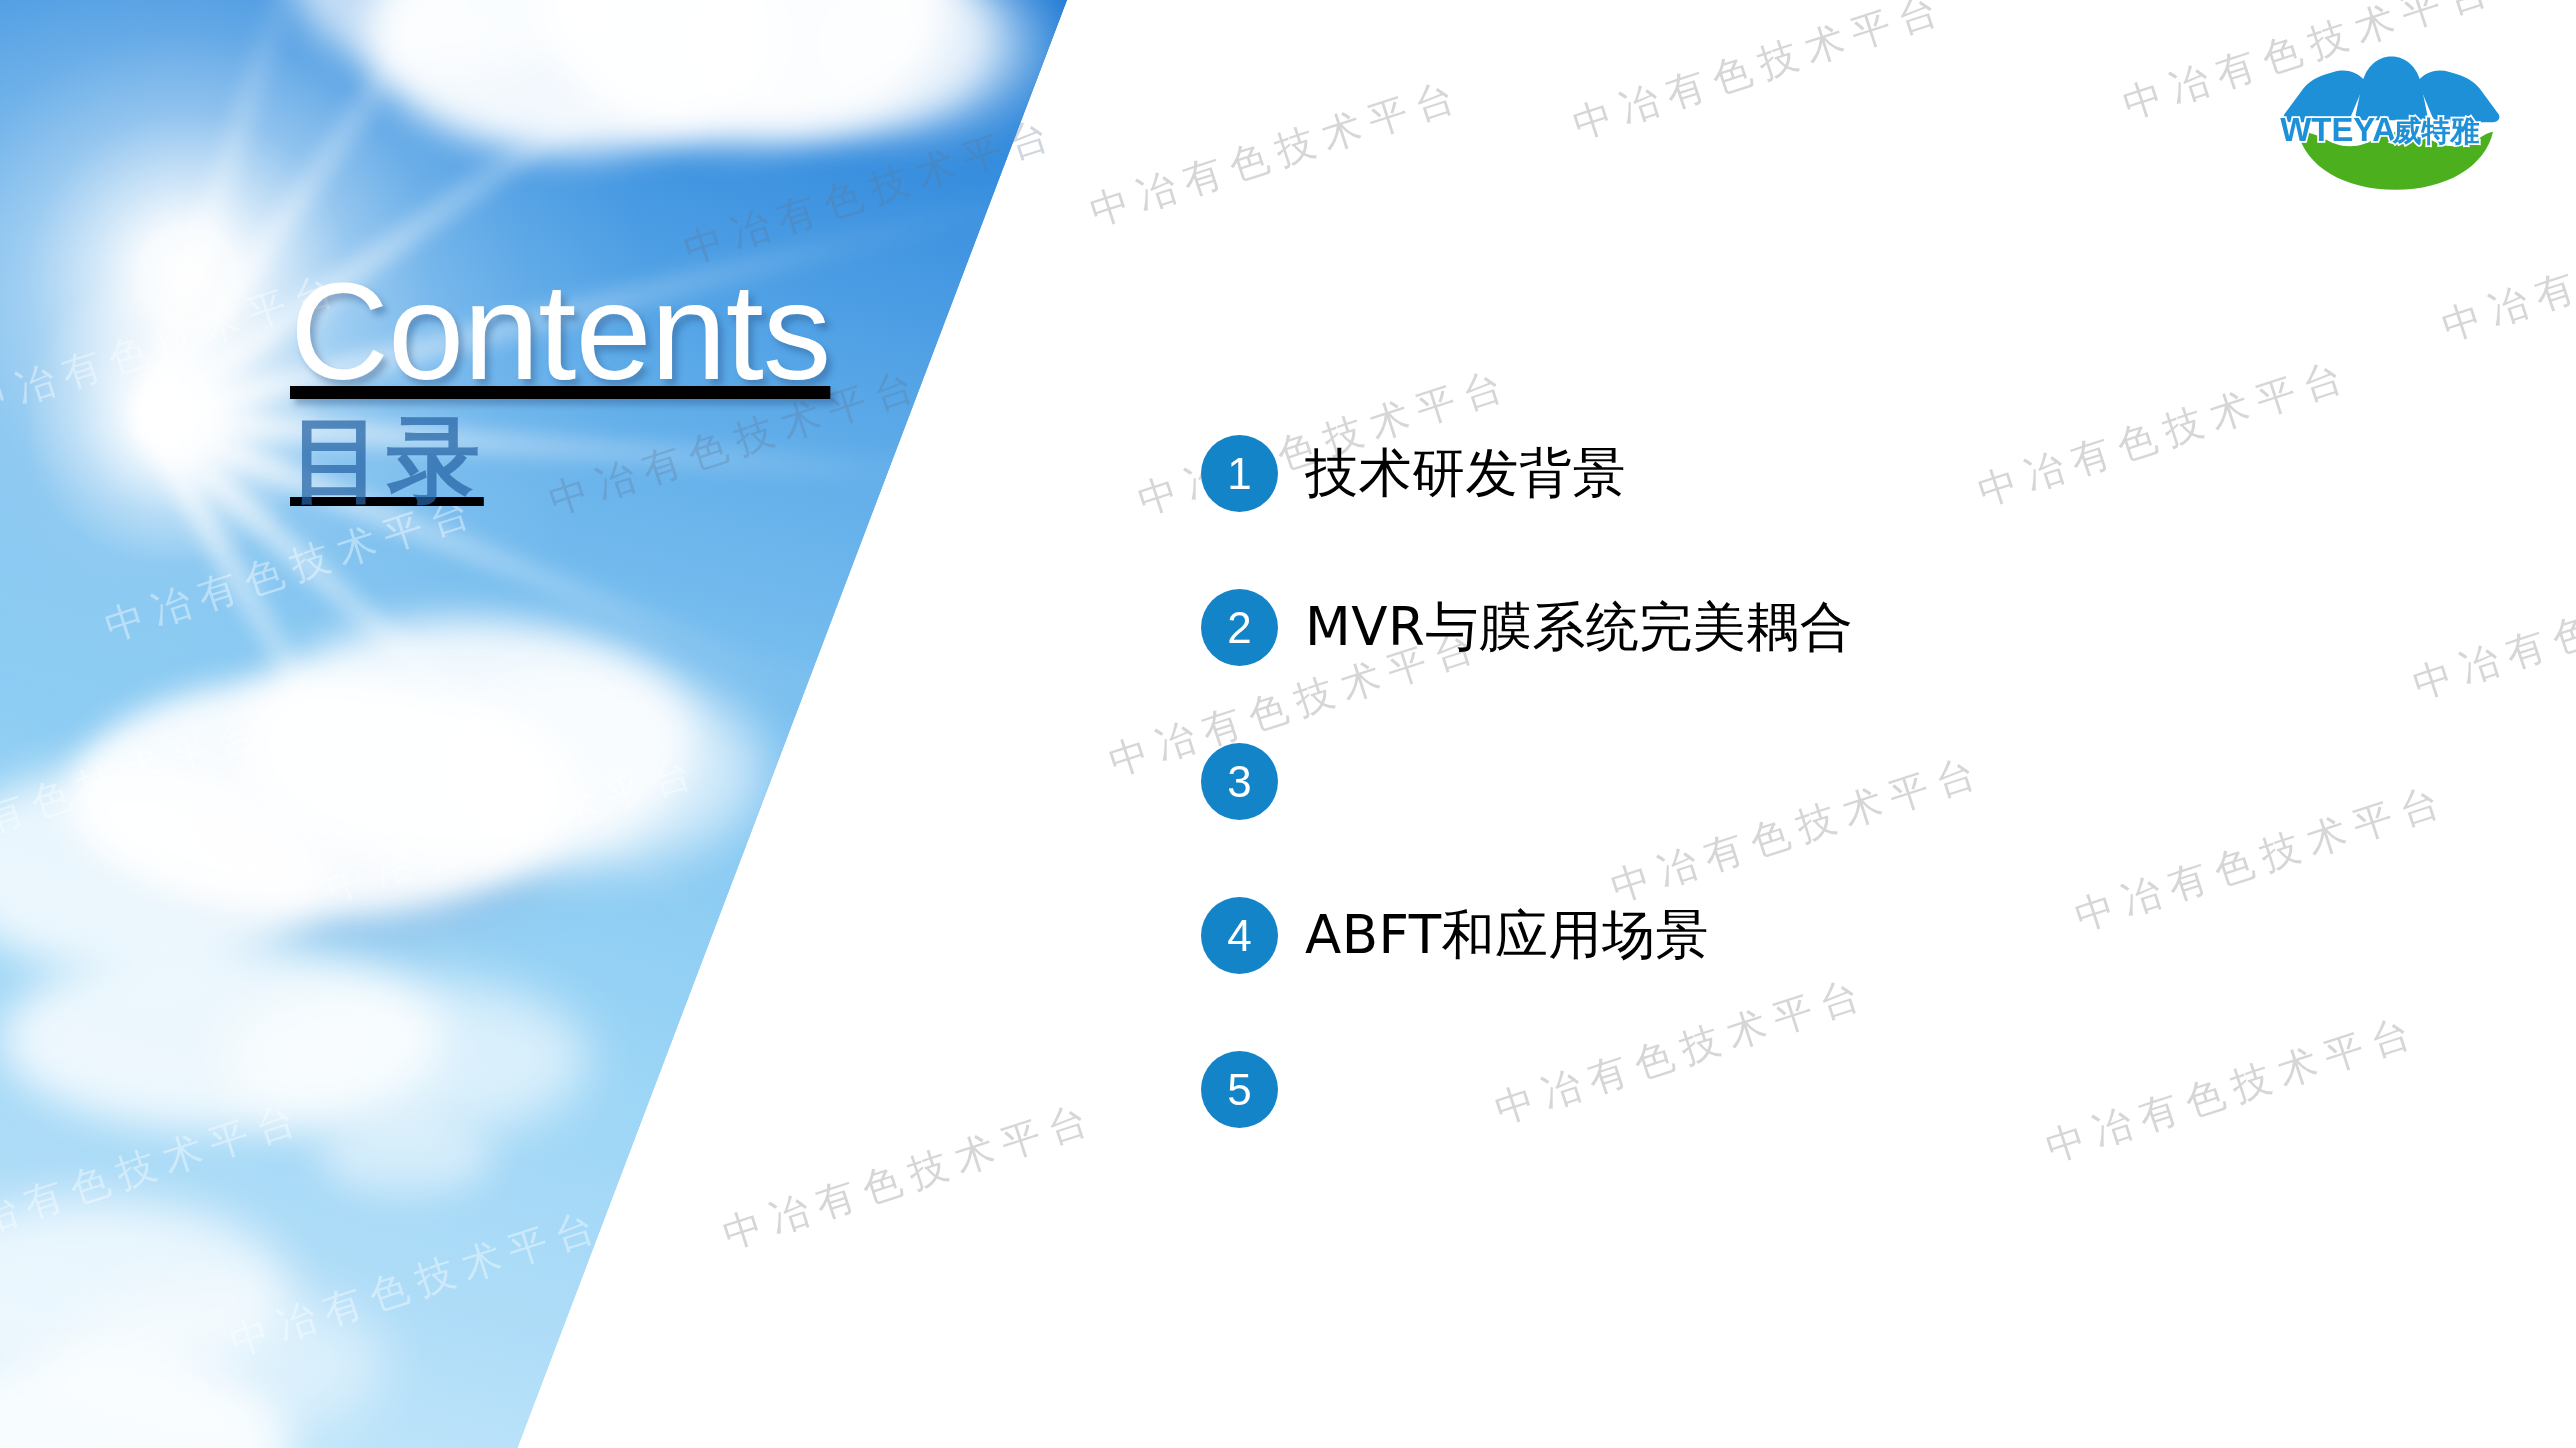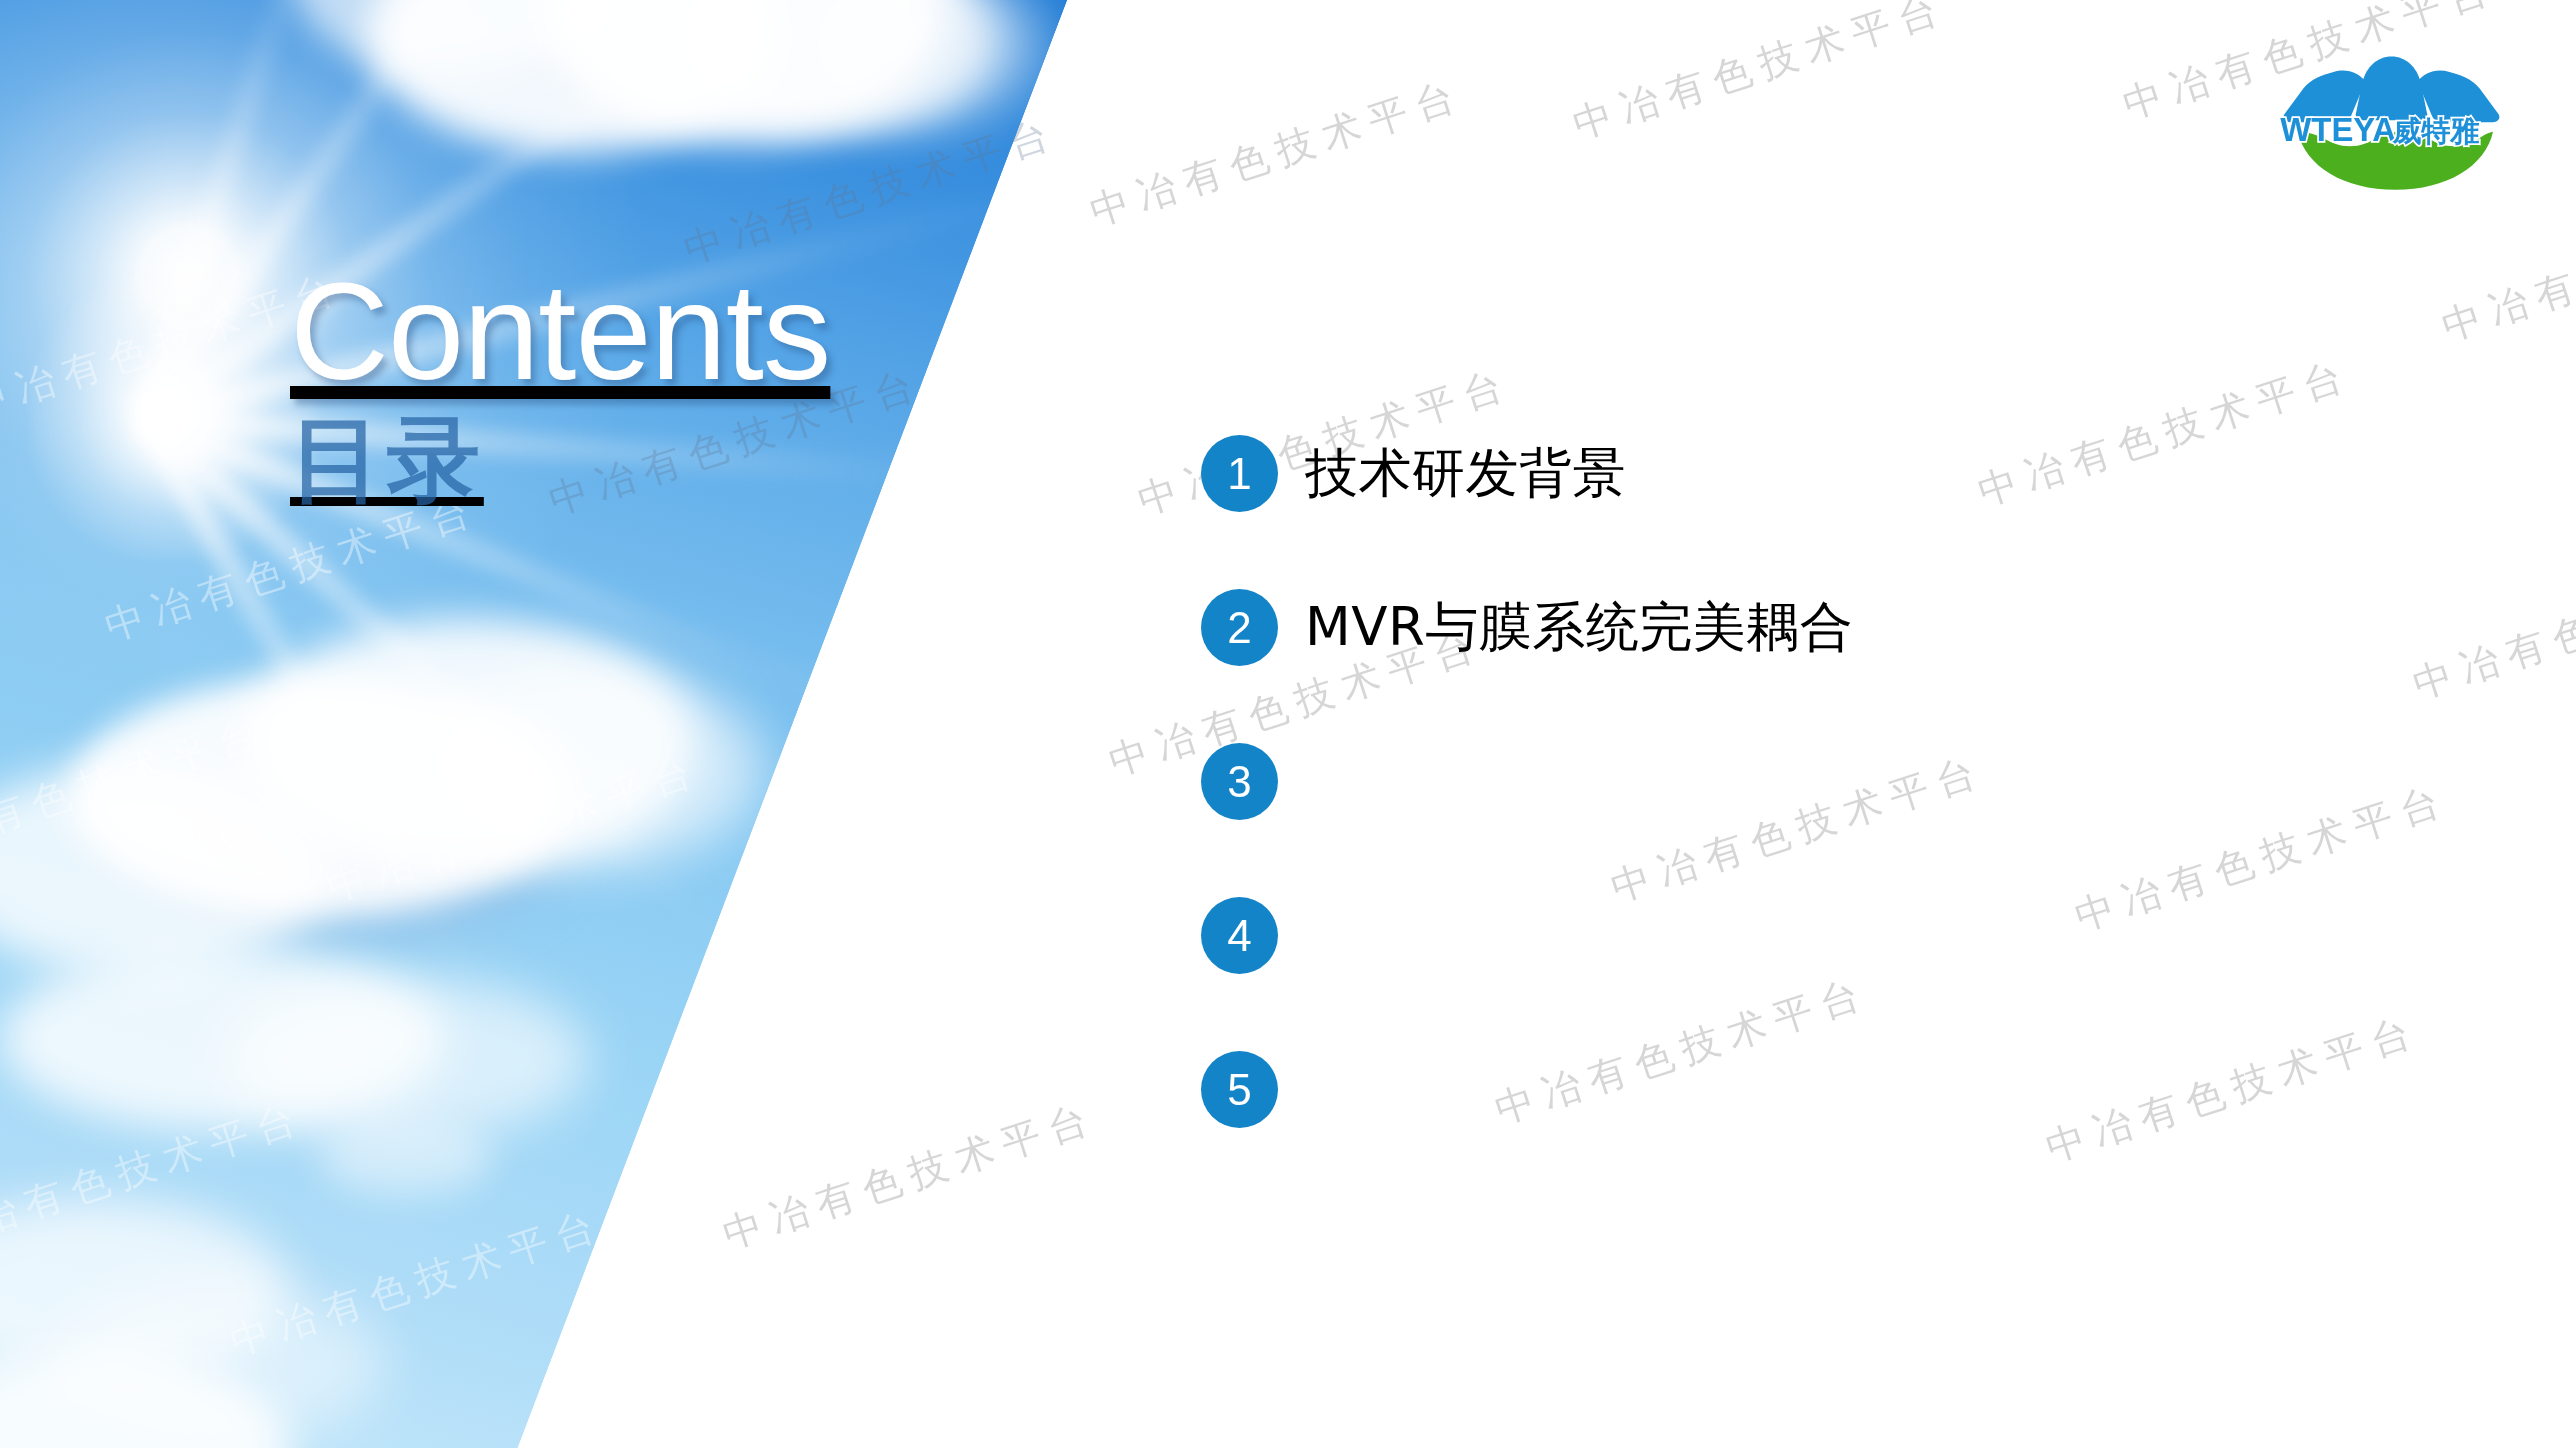--- a/index.html
+++ b/index.html
@@ -311,20 +311,21 @@
       <div class="item-badge">2</div>
       <div class="item-label">MVR与膜系统完美耦合</div>
     </div>
 
     <div class="list-item">
       <div class="item-badge">3</div>
     </div>
 
     <div class="list-item">
       <div class="item-badge">4</div>
+      <div class="item-label">ABFT和应用场景</div>
     </div>
 
     <div class="list-item">
       <div class="item-badge">5</div>
     </div>
 
   </div>
 
   <div class="logo">
     <svg viewBox="0 0 270 160" xmlns="http://www.w3.org/2000/svg">

